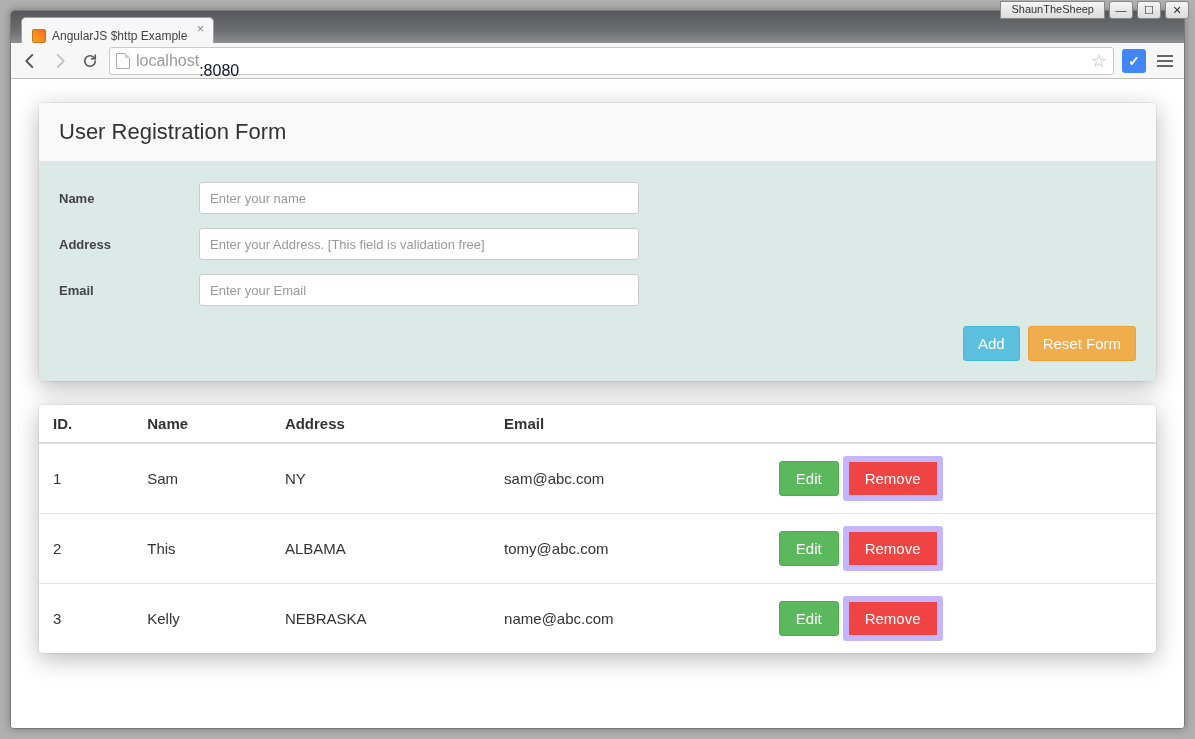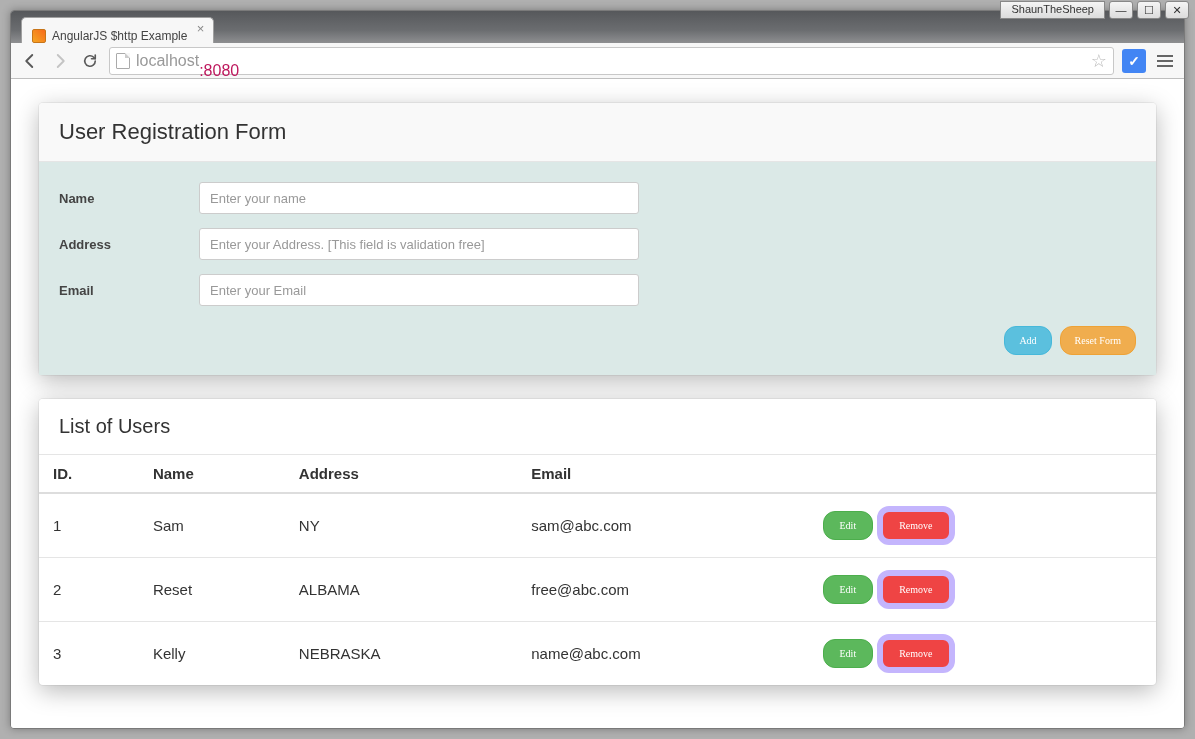--- a/index.html
+++ b/index.html
@@ -118,21 +118,21 @@
     position: relative;
   }
   .urlbar .page-icon::after {
     content: "";
     position: absolute;
     top: -1px; right: -1px;
     border-top: 5px solid #f7f7f7;
     border-left: 5px solid #ccc;
   }
   .urlbar .host { color: #999; }
-  .urlbar .port { color: #be185d; margin-top: 20px; }
+  .urlbar .port { color: #0f172a; margin-top: 20px; }
   .urlbar .path { color: #333; }
   .urlbar .star {
     margin-left: auto;
     color: #bbb;
     font-size: 18px;
   }
   .ext-badge {
     width: 24px; height: 24px;
     background: #4285f4;
     border-radius: 3px;
@@ -204,26 +204,25 @@
   .form-row input::placeholder { color: #999; }
   .form-actions {
     display: flex;
     justify-content: flex-end;
     gap: 8px;
     padding-top: 6px;
   }
   .btn {
     display: inline-block;
     border: none;
-    border-radius: 12px;
+    border-radius: 3px;
     padding: 8px 14px;
-    font-size: 10px;
+    font-size: 15px;
     color: #fff;
     cursor: pointer;
-    font-family: Liberation Serif, serif;
   }
   .btn-primary { background: #5bc0de; border: 1px solid #46b8da; }
   .btn-warning { background: #f0ad4e; border: 1px solid #eea236; }
   .btn-success { background: #5cb85c; border: 1px solid #4cae4c; }
   .btn-danger  { background: #ef4444; border: 6px solid #c4b5fd; }
 
   .table {
     width: 100%;
     border-collapse: collapse;
   }
@@ -320,44 +319,43 @@
             <input type="text" placeholder="Enter your Email" style="">
           </div>
           <div class="form-actions">
             <button class="btn btn-primary">Add</button>
             <button class="btn btn-warning">Reset Form</button>
           </div>
         </div>
       </div>
 
       <div class="panel">
-        <div class="panel-heading small">List of Users</div>
         <table class="table">
           <thead>
             <tr>
               <th>ID.</th>
               <th>Name</th>
               <th>Address</th>
               <th>Email</th>
               <th></th>
             </tr>
           </thead>
           <tbody id="users-tbody">
               <tr>
                 <td>1</td>
                 <td>Sam</td>
                 <td>NY</td>
                 <td>sam@abc.com</td>
                 <td class="actions"><button class="btn btn-success">Edit</button><button class="btn btn-danger">Remove</button></td>
               </tr>
               <tr>
                 <td>2</td>
-                <td>Reset</td>
+                <td>This</td>
                 <td>ALBAMA</td>
-                <td>free@abc.com</td>
+                <td>tomy@abc.com</td>
                 <td class="actions"><button class="btn btn-success">Edit</button><button class="btn btn-danger">Remove</button></td>
               </tr>
               <tr>
                 <td>3</td>
                 <td>Kelly</td>
                 <td>NEBRASKA</td>
                 <td>name@abc.com</td>
                 <td class="actions"><button class="btn btn-success">Edit</button><button class="btn btn-danger">Remove</button></td>
               </tr>
             </tbody>

